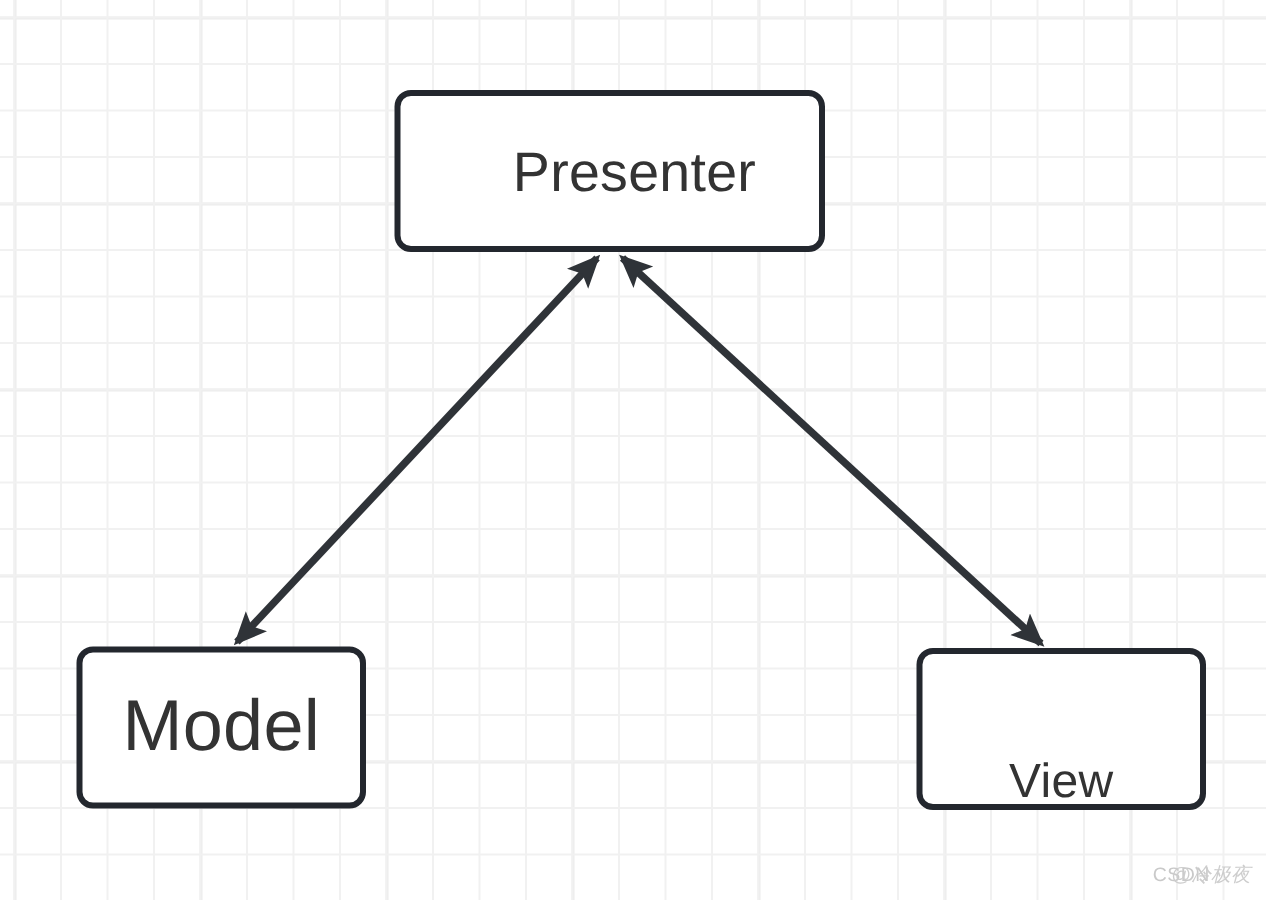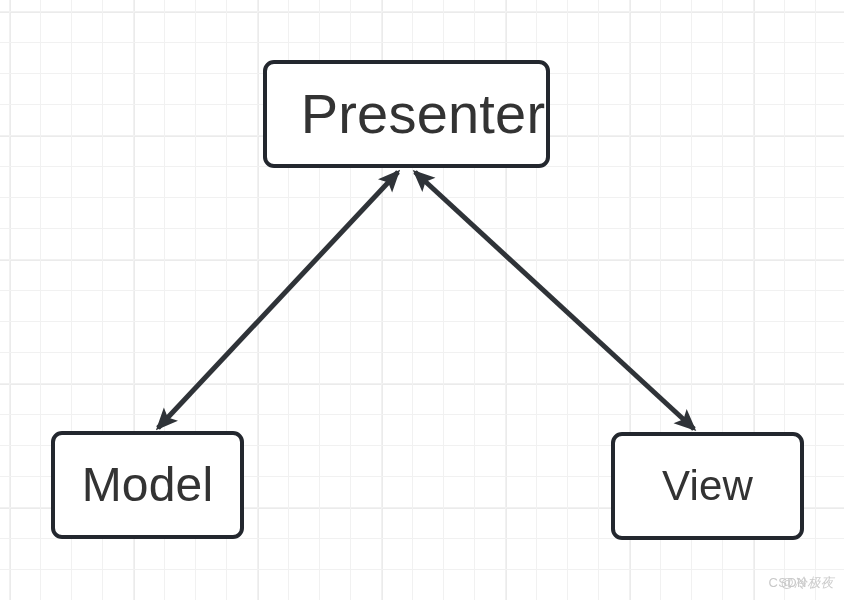--- a/index.html
+++ b/index.html
@@ -60,38 +60,39 @@
     letter-spacing: 0.2px;
     line-height: 1;
     white-space: nowrap;
   }
 
   #node-presenter {
     left: 263px;
     top: 60px;
     width: 287px;
     height: 108px;
-    font-size: 56px;
+    font-size: 37px;
     padding-left: 33px;
   }
 
   #node-model {
     left: 51px;
     top: 431px;
     width: 193px;
     height: 108px;
     font-size: 48px;
   }
 
   #node-view {
     left: 611px;
     top: 432px;
     width: 193px;
     height: 108px;
-    font-size: 42px;
+    font-size: 32px;
+    align-items: flex-end;
   }
 
   .node-label {
     display: block;
   }
 
   #watermark {
     position: absolute;
     right: 10px;
     bottom: 8px;

